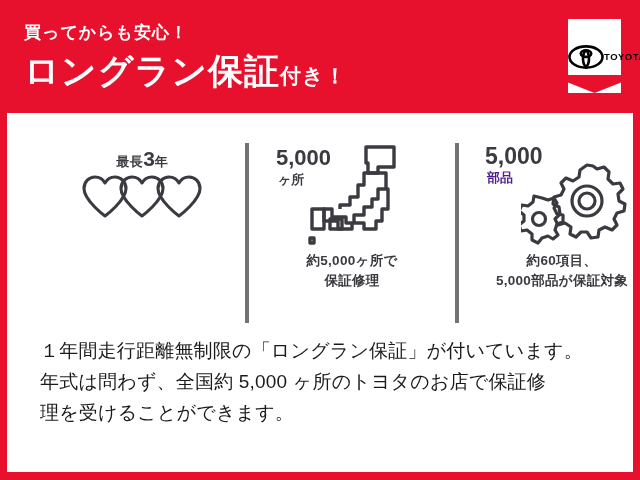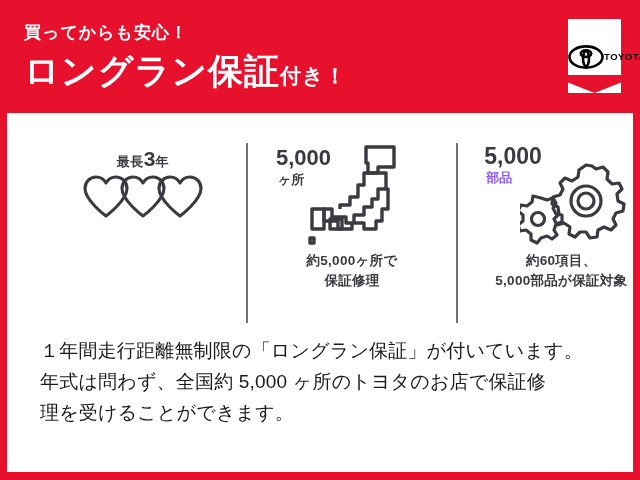--- a/index.html
+++ b/index.html
@@ -73,21 +73,21 @@
     position:absolute;left:0;top:30px;width:626px;height:180px;
     display:flex;
     padding-left:32px;
   }
   .col{
     position:relative;
     flex:1 1 0;
     display:flex;flex-direction:column;align-items:center;
     color:#3a3a40;
   }
-  .col + .col{border-left:2px solid #737373;}
+  .col + .col{border-left:4px solid #737373;}
   .icon-area{
     position:relative;
     width:100%;height:108px;
   }
   .col-caption{
     text-align:center;
     font-size:13.5px;font-weight:bold;line-height:20px;
     letter-spacing:.3px;
     color:#3a3a40;
   }
@@ -112,21 +112,21 @@
   }
   .c2-map{position:absolute;left:34px;top:0;}
   
   .c3-wrap{position:absolute;left:50%;top:0;transform:translateX(-50%);width:170px;height:108px;}
   .c3-num{
     position:absolute;left:8px;top:0px;
     font-size:23px;font-weight:bold;color:#3a3a40;
   }
   .c3-sub{
     position:absolute;left:10px;top:26px;
-    font-size:13px;font-weight:bold;color:#8b5cf6;
+    font-size:13px;font-weight:bold;color:#4c1d95;
   }
   .c3-gears{position:absolute;left:44px;top:14px;}
   
   .body-text{
     position:absolute;left:33px;top:222px;width:568px;
     font-size:19px;line-height:31px;color:#1a1a1a;
     letter-spacing:.2px;
   }
   .body-text div{white-space:nowrap;}
 </style>

